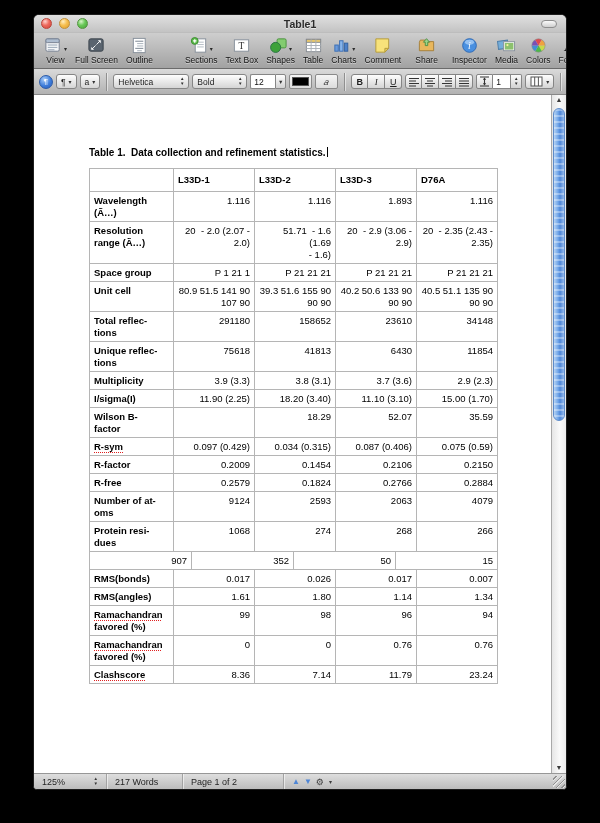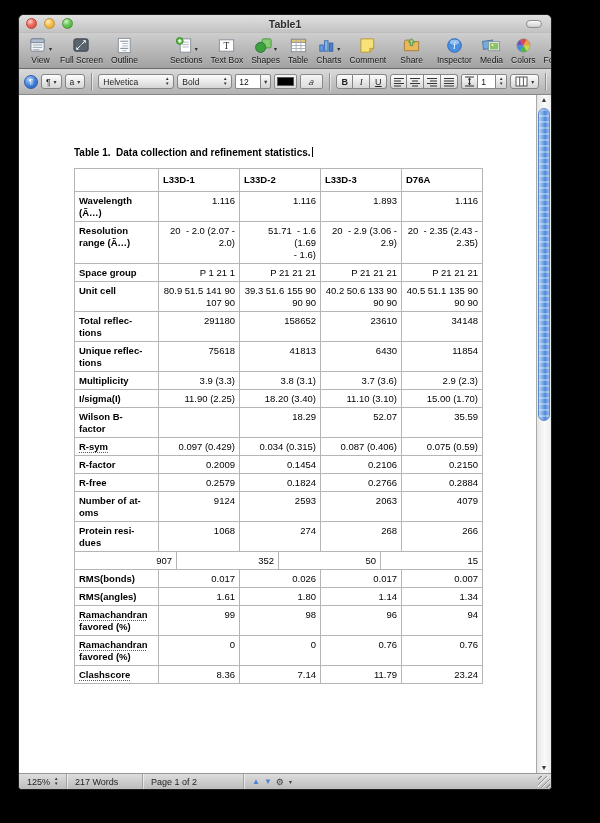--- a/index.html
+++ b/index.html
@@ -1,18 +1,18 @@
 <!DOCTYPE html>
 <html><head>
 <meta charset="utf-8">
 <style>
   *{box-sizing:border-box;margin:0;padding:0}
   html,body{width:600px;height:823px}
   body{background:#000;font-family:"Liberation Sans",sans-serif;position:relative;overflow:hidden}
-  .window{position:absolute;left:18px;top:14px;width:534px;height:776px;border-radius:6px 6px 4px 4px;
+  .window{position:absolute;left:33px;top:14px;width:534px;height:776px;border-radius:6px 6px 4px 4px;
     background:#e5e5e5;border:1px solid #1d1d1d;box-shadow:0 10px 30px rgba(0,0,0,.65);display:flex;flex-direction:column;overflow:hidden}
   
   .titlebar{height:18px;flex:none;background:linear-gradient(#e0e0e0,#c3c3c3);display:flex;align-items:center;position:relative;border-bottom:1px solid #bdbdbd}
   .tl{width:11px;height:11px;border-radius:50%;margin-left:7px;flex:none}
   .tl.red{background:radial-gradient(circle at 35% 28%,#ffd4cf,#ee6a5e 45%,#ce4337);border:1px solid #b8453b}
   .tl.yellow{background:radial-gradient(circle at 35% 28%,#ffeec2,#f6bf4f 45%,#dd9c2f);border:1px solid #c09038}
   .tl.green{background:radial-gradient(circle at 35% 28%,#d8f5c8,#69c858 45%,#47a238);border:1px solid #53933f}
   .win-title{position:absolute;left:0;right:0;text-align:center;font-size:10.5px;font-weight:bold;color:#2c2c2c;text-shadow:0 1px 0 rgba(255,255,255,.6)}
   .lozenge{position:absolute;right:9px;top:5px;width:16px;height:8px;border-radius:4px;border:1px solid #8d8d8d;background:linear-gradient(#fafafa,#cfcfcf)}
   
@@ -77,21 +77,21 @@
   
   .statusbar{height:16px;flex:none;background:linear-gradient(#dedede,#bcbcbc);border-top:1px solid #979797;display:flex;align-items:center;font-size:9px;color:#1f1f1f;position:relative}
   .sb-sec{display:flex;align-items:center;height:100%;padding:0 8px;gap:4px}
   .sb-div{width:1px;height:100%;background:#a3a3a3;box-shadow:1px 0 0 rgba(255,255,255,.55)}
   .mini-updown{display:flex;flex-direction:column;font-size:4.5px;line-height:4.5px;color:#333}
   .nav-arrow{font-size:8px;color:#4e86d6}
   .gear{font-size:9px;color:#3e3e3e}
   .gear-dd{font-size:6px;color:#3e3e3e;margin-left:1px}
   .grip{position:absolute;right:1px;bottom:1px;width:12px;height:12px;
     background:repeating-linear-gradient(135deg,rgba(0,0,0,0) 0 2px,#909090 2px 3px,#e6e6e6 3px 4px)}
-  .zoom-sec{width:47px;justify-content:space-between}
+  .zoom-sec{width:72px;justify-content:space-between}
   .words-sec{width:75px}
   .page-sec{width:100px}
 </style>
 </head>
 <body>
 
 <div class="window">
 
   <div class="titlebar">
     <span class="tl red"></span>

